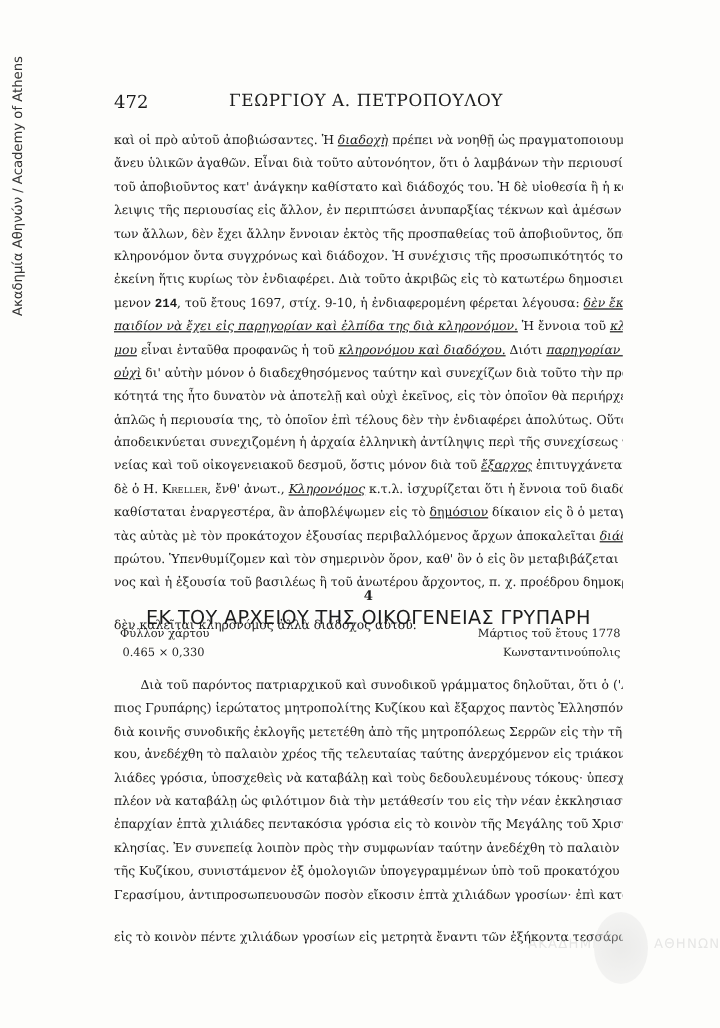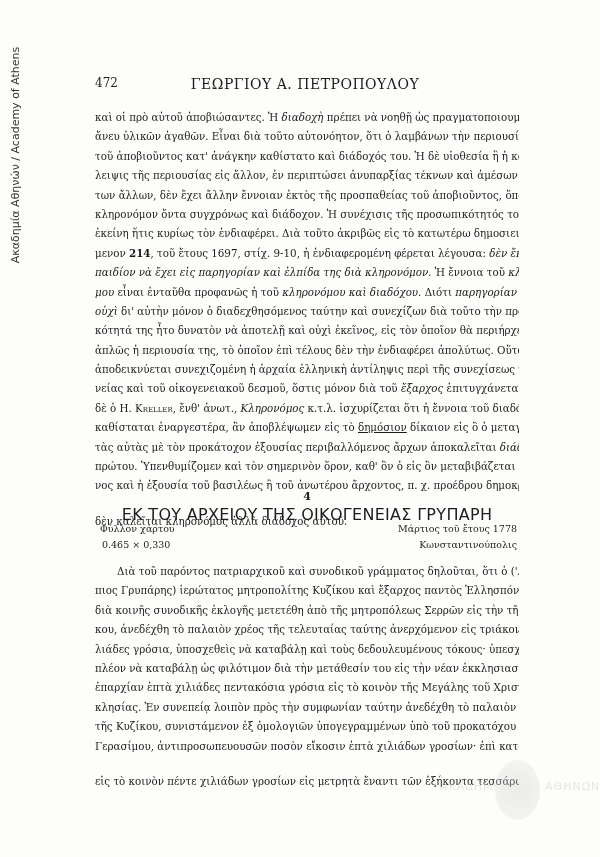--- a/index.html
+++ b/index.html
@@ -9,31 +9,31 @@
   }
   .sidebar-credit {
     position:absolute; left:8px; top:40px; width:14px; height:230px;
   }
   .sidebar-credit span {
     position:absolute; left:50%; top:50%; white-space:nowrap;
     transform:translate(-50%,-50%) rotate(-90deg);
     font-family:"DejaVu Sans","Liberation Sans",sans-serif; font-size:11px; color:#333;
   }
   .running-head { position:absolute; top:76px; left:95px; width:420px; height:16px; }
-  .page-num { position:absolute; left:0; top:0; font-size:12px; }
+  .page-num { position:absolute; left:0; top:0; font-size:15px; }
   .head-title { position:absolute; left:0; right:0; text-align:center; top:0; font-size:14px; letter-spacing:0.5px; }
   .body-text {
     position:absolute; left:95px; top:108px; width:424px;
     font-size:10.3px; line-height:19.4px;
   }
   .line { white-space:nowrap; text-align:justify; text-align-last:justify; display:block; height:19.4px; overflow:hidden; }
   .line.last { text-align-last:left;margin-top:16px; }
   .line.indent { padding-left:22px; }
-  i, .it { font-style:italic; }
-  b { font-weight:bold; }
+  i, .it { font-style:italic;text-decoration:underline; }
+  b { font-weight:bold;font-family:Liberation Mono, monospace; }
   .sc { font-variant:small-caps; }
   .ul { text-decoration:underline; }
   .section-num { position:absolute; top:490px; left:95px; width:424px; text-align:center; font-size:11px; font-weight:bold; }
   .section-title { position:absolute; top:505px; left:95px; width:424px; text-align:center; font-family:"DejaVu Sans","Liberation Sans",sans-serif; font-size:16px; letter-spacing:0.3px; }
   .meta-left { position:absolute; left:100px; top:521px; font-size:9.5px; line-height:16px; }
   .meta-right { position:absolute; right:83px; top:521px; font-size:9.5px; line-height:16px; text-align:right;margin-left:12px; }
   .doc-text { position:absolute; left:95px; top:562px; width:424px; font-size:10.3px; line-height:19.4px; }
   .watermark { position:absolute; left:440px; top:760px; width:150px; height:60px; opacity:0.35; }
   .wm-word { position:absolute; top:20px; font-family:"DejaVu Sans",sans-serif; font-size:11px; color:#bbb; letter-spacing:1px; }
   .wm-head { position:absolute; left:55px; top:0; width:45px; height:60px; border-radius:50%; background:radial-gradient(circle,#ccc,#e8e8e8); }

